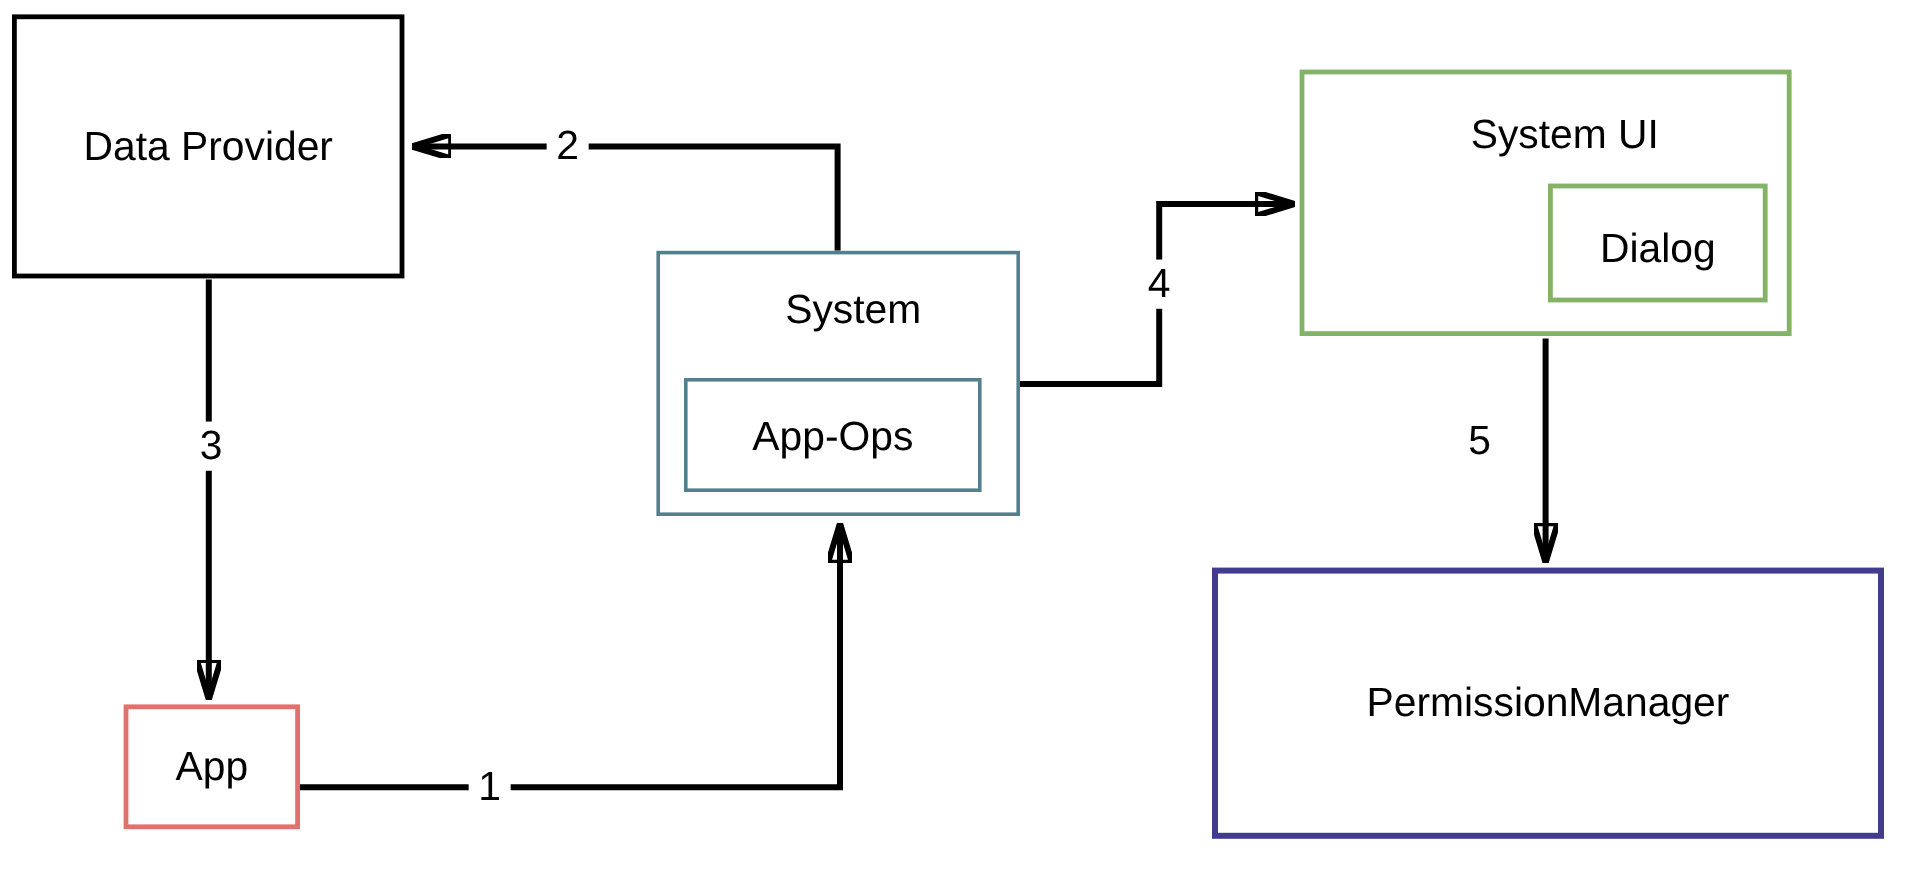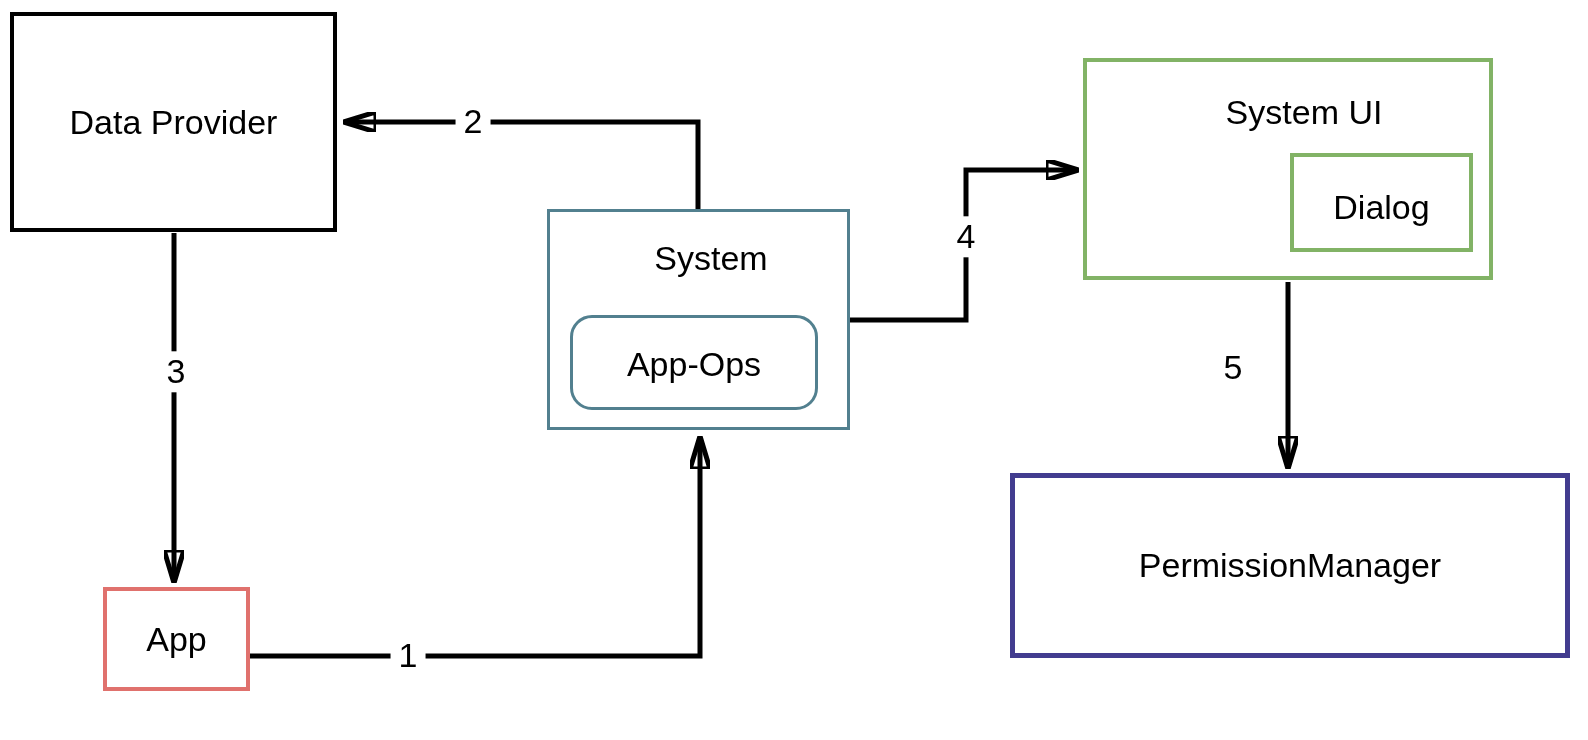--- a/index.html
+++ b/index.html
@@ -48,21 +48,21 @@
   }
   
   .n-data-provider { left: 10px;   top: 12px;  width: 327px; height: 220px; border: 4px solid #000; }
   .n-app           { left: 103px;  top: 587px; width: 147px; height: 104px; border: 4px solid #000; }
   .n-system        { left: 547px;  top: 209px; width: 303px; height: 221px; border: 3px solid #000; }
   .n-system .node-title { margin-top: 26px; }
   .n-app-ops       { left: 20px;   top: 103px; width: 248px; height: 95px;  border: 3px solid #000; }
   .n-system-ui     { left: 1083px; top: 58px;  width: 410px; height: 222px; border: 4px solid #000; }
   .n-system-ui .node-title { margin-top: 30px; }
   .n-dialog        { left: 203px;  top: 91px;  width: 183px; height: 99px;  border: 4px solid #000; }
-  .n-permission-manager { left: 1010px; top: 473px; width: 560px; height: 185px; border: 5px solid #000; }
+  .n-permission-manager { left: 1010px; top: 473px; width: 560px; height: 226px; border: 5px solid #000; }
   .edge-label {
     position: absolute;
     transform: translate(-50%, -50%);
     background: #ffffff;
     padding: 2px 8px;
     font-size: 34px;
     line-height: 1.1;
   }
   .el-1 { left: 408px;  top: 656px; }
   .el-2 { left: 473px;  top: 122px; }
@@ -91,21 +91,21 @@
   <div class="node center n-data-provider" style="border-color: rgb(0, 0, 0);">
     <span class="node-title">Data Provider</span>
   </div>
 
   <div class="node center n-app" style="border-color: rgb(224, 113, 109);">
     <span class="node-title">App</span>
   </div>
 
   <div class="node titled n-system" style="border-color: rgb(82, 128, 143); padding-left: 25px;">
     <span class="node-title">System</span>
-    <div class="inner-node n-app-ops" style="border-color: rgb(82, 128, 143); border-radius: 22px;">
+    <div class="inner-node n-app-ops" style="border-color: rgb(82, 128, 143);">
       <span class="node-title">App-Ops</span>
     </div>
   </div>
 
   <div class="node titled n-system-ui" style="border-color: rgb(130, 179, 102); padding-left: 32px;">
     <span class="node-title">System UI</span>
     <div class="inner-node n-dialog" style="border-color: rgb(130, 179, 102);">
       <span class="node-title">Dialog</span>
     </div>
   </div>

